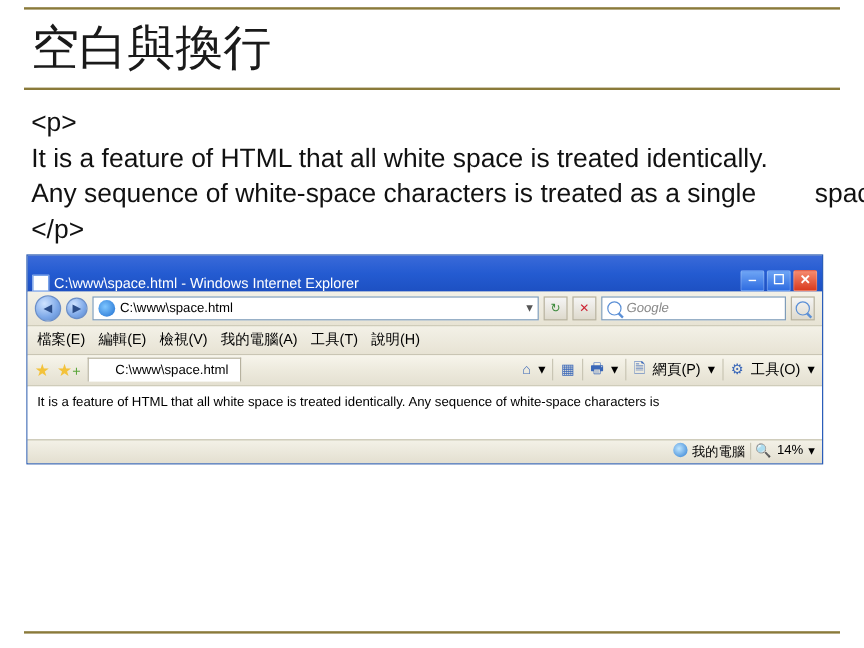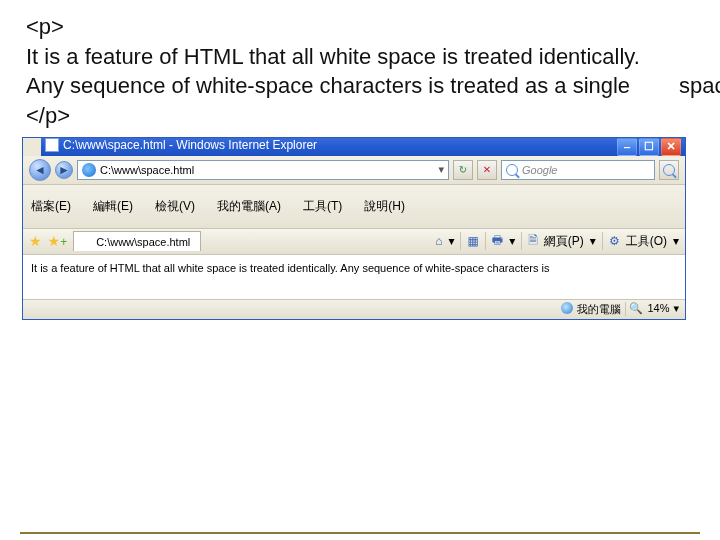--- a/index.html
+++ b/index.html
@@ -39,28 +39,27 @@
   
   .ie {
     margin: 6px 22px 0 22px;
     width: 664px;
     border: 1px solid #2a5dbb;
     background: #ece9d8;
     font-size: 11px;
     color: #000;
   }
   .titlebar {
-    height: 18px;
+    height: 30px;
     background: linear-gradient(#3a6ad9, #245bd1 50%, #1d50c2);
     display: flex;
-    align-items: flex-start;
+    align-items: flex-end;
     padding: 0 4px;
     color: #fff;
     font-size: 12px;
-    margin-left: 18px;
   }
   .titlebar .page-icon {
     width: 14px; height: 14px;
     background: #fff;
     border: 1px solid #7aa3e8;
     margin-right: 4px;
     display: inline-block;
   }
   .titlebar .text { flex: 1; white-space: nowrap; overflow: hidden; }
   .win-btns { display: flex; gap: 2px; }
@@ -104,21 +103,21 @@
   }
   .searchbox {
     width:154px; display:flex; align-items:center; gap:4px;
     background:#fff; border:1px solid #7f9db9; height:20px; padding:0 4px;
     color:#888; font-style:italic;
   }
   .mag { width:12px;height:12px;border:1.5px solid #5a8fd6;border-radius:50%;position:relative;}
   .mag::after{content:"";position:absolute;width:5px;height:1.5px;background:#5a8fd6;transform:rotate(45deg);bottom:-2px;right:-3px;}
 
   .menubar {
-    display:flex; gap:22px; padding:13px 8px;
+    display:flex; gap:11px; padding:3px 8px;
     background:linear-gradient(#f3f1e7,#e7e3d4);
     border-bottom:1px solid #c9c5b4;
     font-size:12px;
     text-align:right;
   }
 
   .toolrow {
     display:flex; align-items:center; padding:2px 6px; gap:6px;
     background:linear-gradient(#f7f5ec,#edeadd,#e4e0d1);
     border-bottom:1px solid #c9c5b4;
@@ -155,20 +154,23 @@
   .bottom-rule {
     position:absolute; left:20px; right:20px; bottom:18px;
     border-top:2px solid #8a7a3a;
   }
 </style>
 </head>
 <body>
 
 <div class="slide">
 
+  <div class="title-wrap">
+    <span class="title">空白與換行</span>
+  </div>
 
   <div class="code-block">
     <div>&lt;p&gt;</div>
     <div>It is a feature of HTML that all white space is treated identically.</div>
     <div style="white-space:pre">Any sequence of white-space characters is treated as a single        space.</div>
     <div>&lt;/p&gt;</div>
   </div>
 
   <div class="ie">
 

